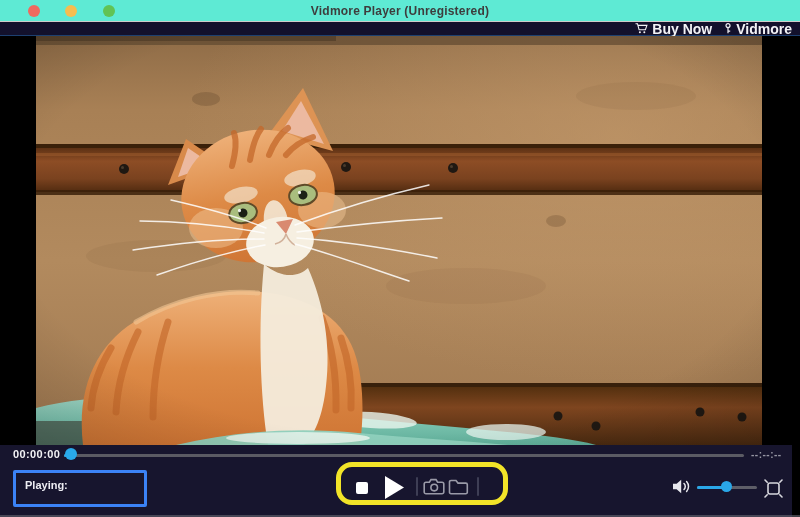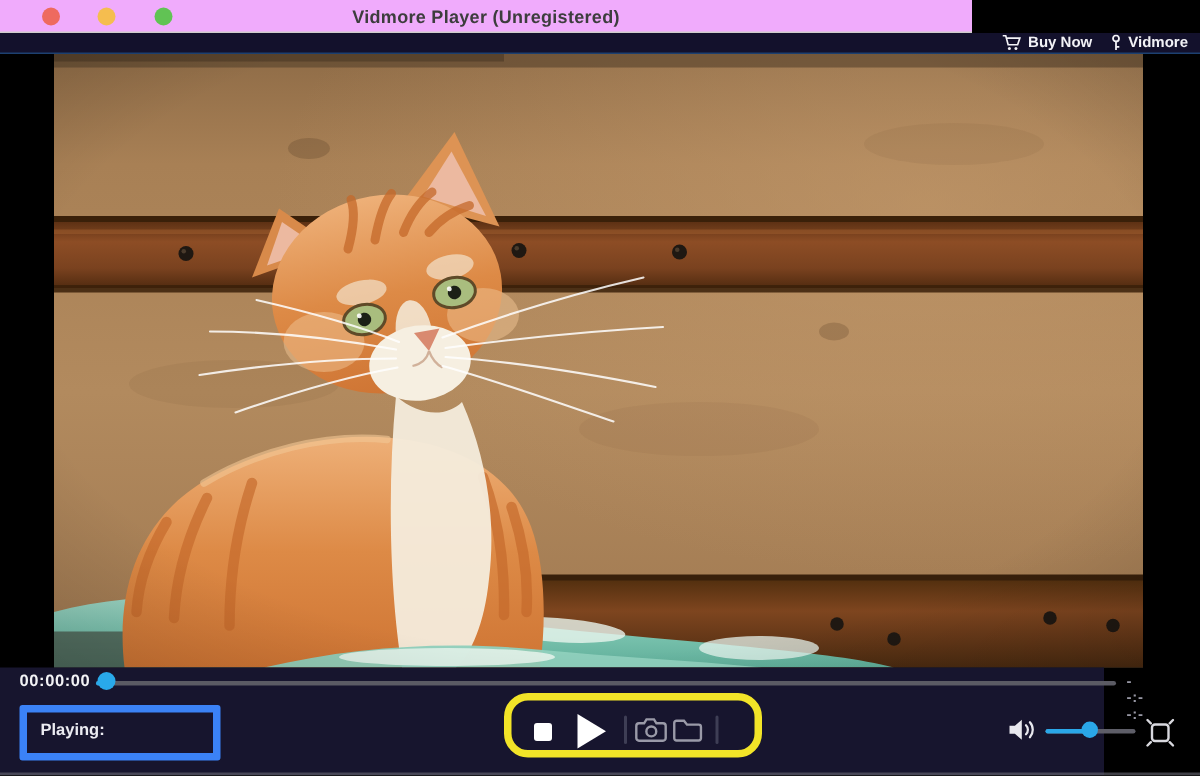--- a/index.html
+++ b/index.html
@@ -1,51 +1,51 @@
 <!DOCTYPE html>
 <html><head>
 <meta charset="utf-8">
 <style>
   * { margin:0; padding:0; box-sizing:border-box; }
   html,body { background:#222; }
   body { font-family:"Liberation Sans", sans-serif; }
   .window { position:relative; width:800px; height:517px; overflow:hidden; background:#000; }
 
   
-  .titlebar { position:absolute; top:0; left:0; width:648px; height:22px;
-    background:#f0abfc; border-bottom:1px solid #cfcdcb; display:flex; align-items:center; }
+  .titlebar { position:absolute; top:0; left:0; width:800px; height:22px;
+    background:#5eead4; border-bottom:1px solid #cfcdcb; display:flex; align-items:center; }
   .traffic { position:absolute; top:5px; width:12px; height:12px; border-radius:50%; }
   .t-close { left:28px; background:#ee6a5f; }
   .t-min   { left:65px; background:#f5bd4f; }
   .t-zoom  { left:103px; background:#61c354; }
   .win-title { width:100%; text-align:center; font-size:12px; font-weight:bold; color:#3d3d3d; letter-spacing:.2px; }
 
   
   .topbar { position:absolute; top:22px; left:0; width:800px; height:14px;
     background:#13112c; border-bottom:1px solid #1d4070;
     display:flex; justify-content:flex-end; align-items:center; gap:12px; padding-right:8px; }
   .topbar-item { display:flex; align-items:center; gap:4px; color:#f2f2f6;
-    font-size:10px; font-weight:bold; cursor:default; }
+    font-size:14px; font-weight:bold; cursor:default; }
 
   
   .video-area { position:absolute; top:36px; left:0; width:800px; height:409px; background:#000; }
   .video-canvas { position:absolute; left:36px; top:0; width:726px; height:409px; display:block; }
 
   
-  .controlbar { position:absolute; top:445px; left:0; width:736px; height:72px; background:#17152e; }
+  .controlbar { position:absolute; top:445px; left:0; width:792px; height:72px; background:#17152e; }
   .bottom-edge { position:absolute; left:0; bottom:0; width:800px; height:2px; background:#63636d; opacity:.65; }
 
   .time-elapsed { position:absolute; left:13px; top:3px; font-size:11px; font-weight:bold; color:#f2f2f5; letter-spacing:.4px; }
   .time-remaining { position:absolute; left:751px; top:4px; font-size:10px; font-weight:bold; color:#9797a4; letter-spacing:.5px; }
   .seek-track { position:absolute; left:64px; top:9px; width:680px; height:3px; background:#5b5b64; border-radius:2px; }
   .seek-fill { position:absolute; left:0; top:0; height:3px; width:8px; background:#2aa7e8; border-radius:2px; }
   .seek-knob { position:absolute; left:65px; top:3px; width:12px; height:12px; border-radius:50%; background:#29a9ea; }
 
   .playing-box { position:absolute; left:13px; top:25px; width:134px; height:37px;
-    border:5px solid #3b82f6; border-radius:2px; }
+    border:3px solid #3b82f6; border-radius:2px; }
   .playing-label { position:absolute; left:9px; top:6px; font-size:11px; font-weight:bold; color:#ecece f2; color:#ececf2; }
 
   .highlight-ring { position:absolute; left:336px; top:17px; width:172px; height:43px;
     border:5px solid #f2e428; border-radius:16px; background:transparent; pointer-events:none; }
 
   .ctl { position:absolute; display:block; }
   .stop-btn { left:356px; top:37px; width:12px; height:12px; background:#ffffff; border-radius:2px; }
   .play-btn { left:383px; top:29px; }
   .divider { width:2px; height:19px; background:#3e3e55; border-radius:1px; }
   .div1 { left:416px; top:32px; }

